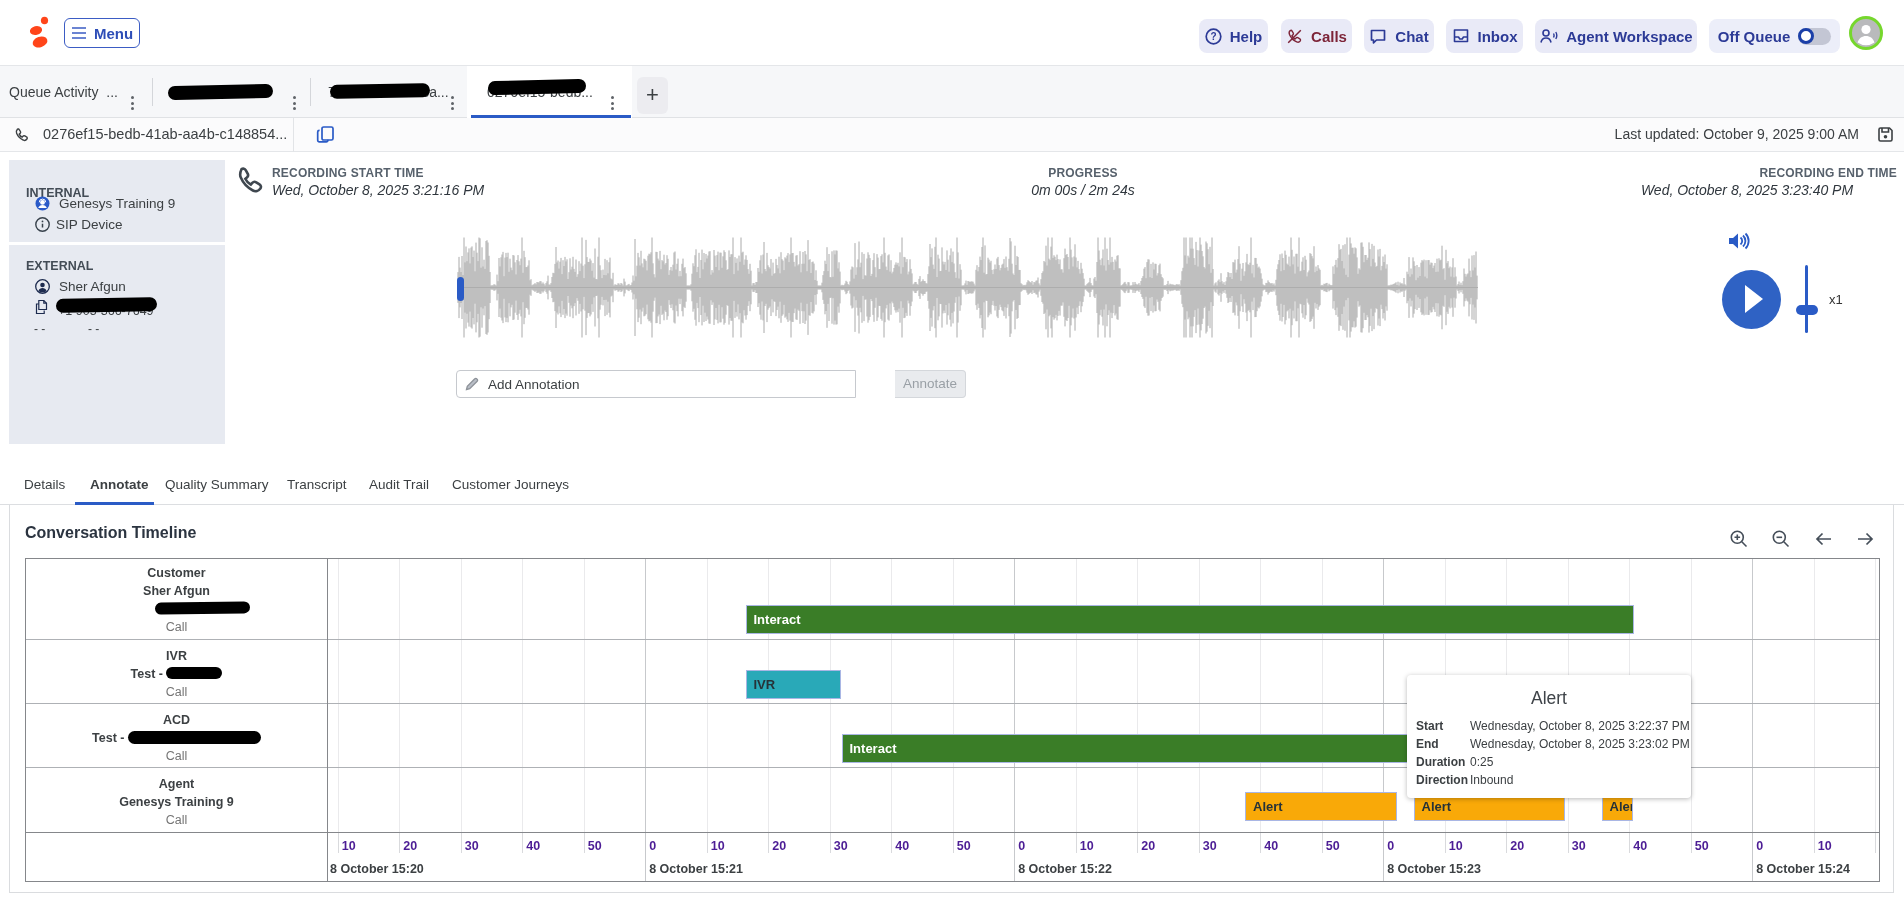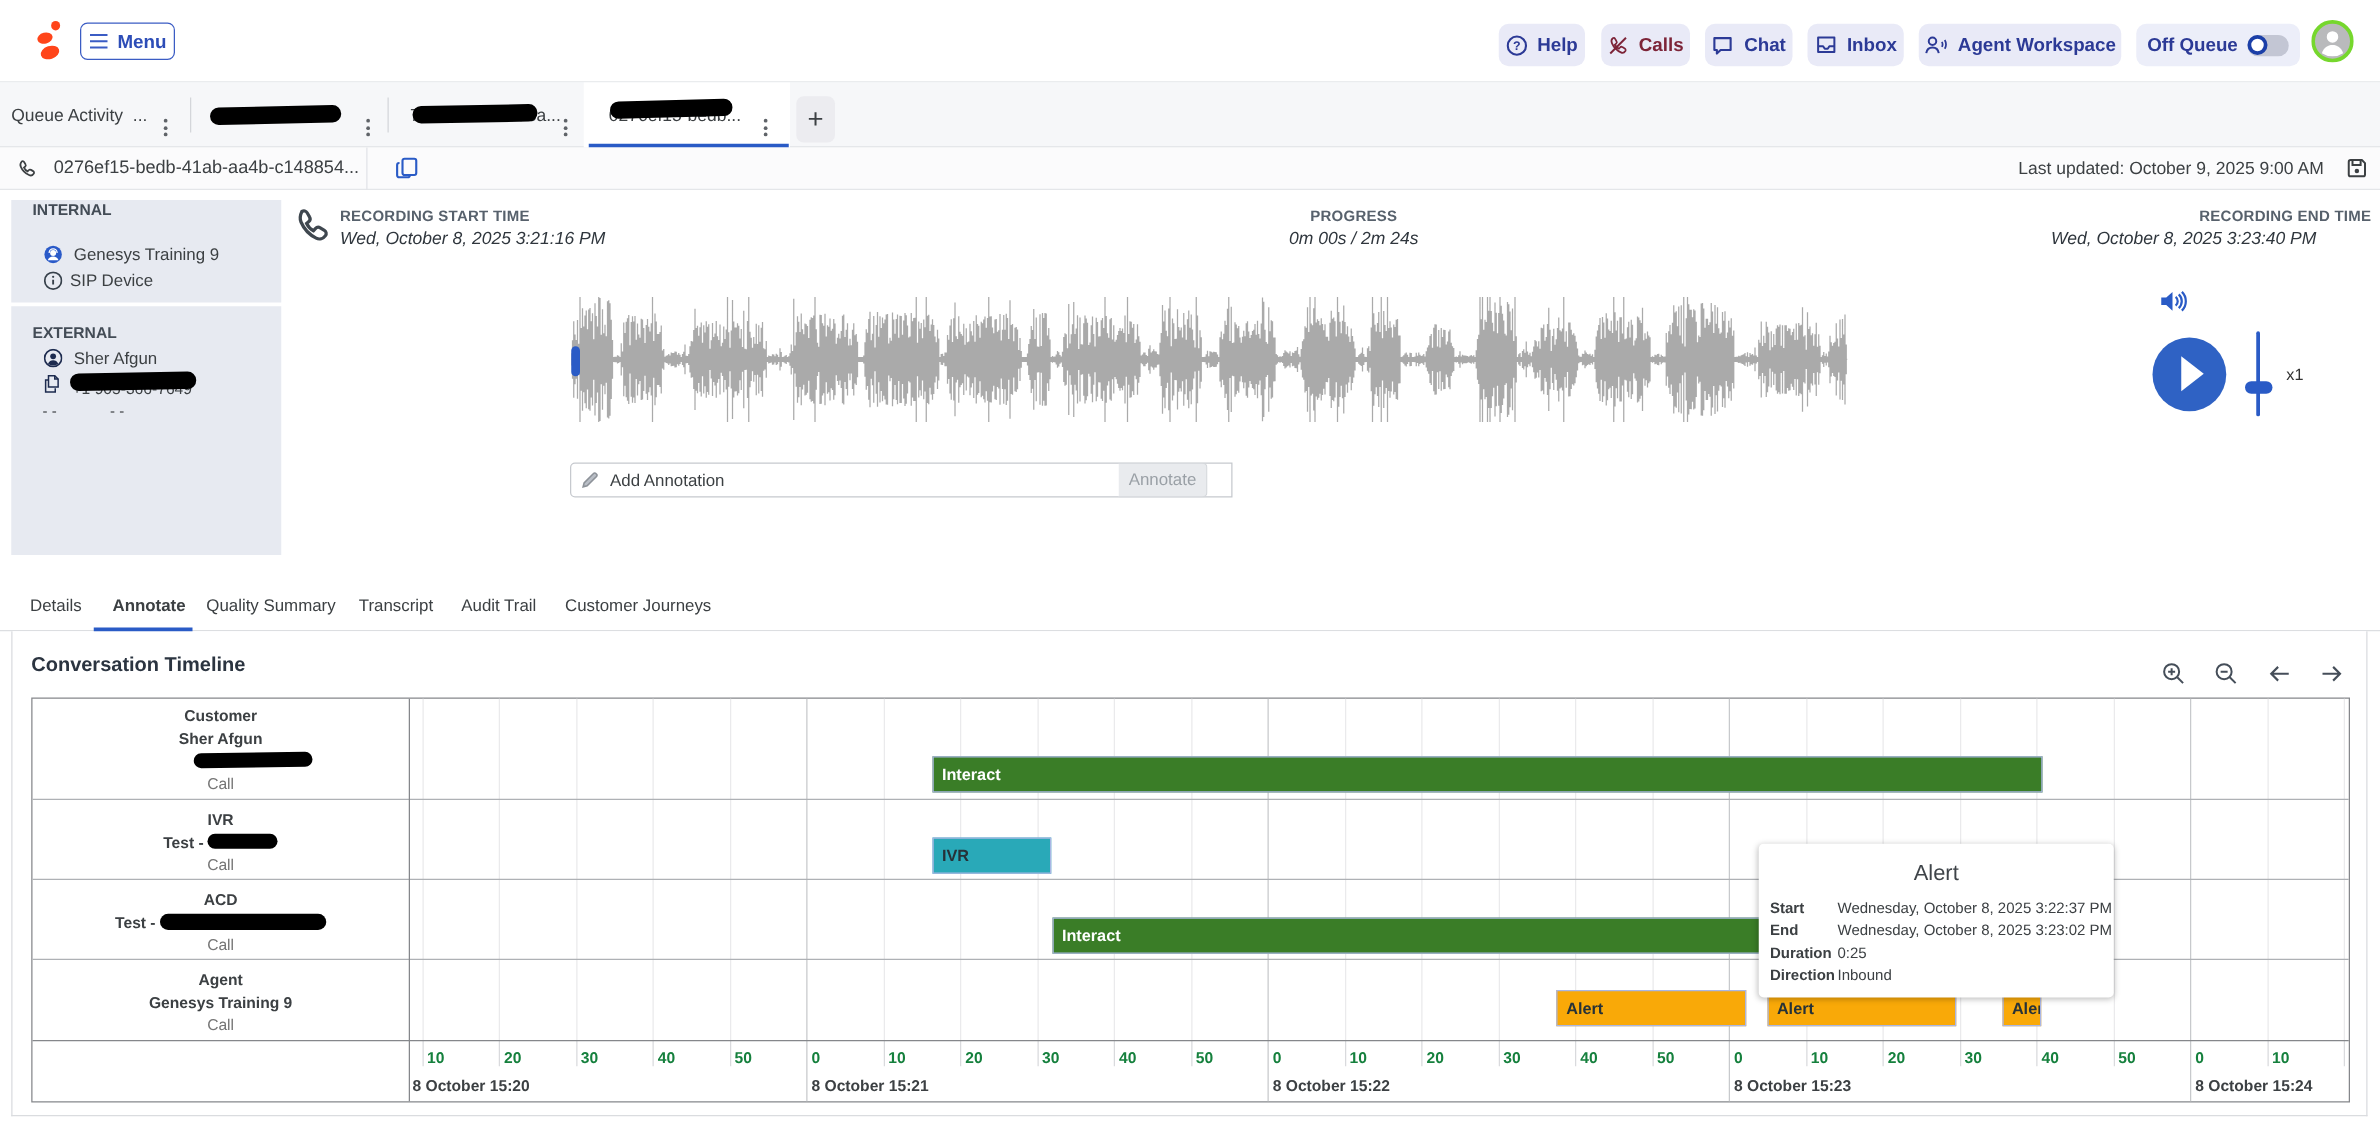--- a/index.html
+++ b/index.html
@@ -24,21 +24,21 @@
 .pb-h { font-size:12.5px; font-weight:bold; color:#434c56; }
 .pb-i { font-size:13.5px; color:#3c4043; }
 
 .rech { position:absolute; font-size:12px; font-weight:bold; color:#57616c; letter-spacing:.2px; }
 .recv { position:absolute; font-size:14px; color:#2f363d;font-style:italic; }
 
 .tab2 { position:absolute; top:0; height:50px; line-height:50px; font-size:13.5px; color:#3c4043; }
 
 #card { position:absolute; left:9px; top:505px; width:1885px; height:388px; border:1px solid #dadcdf; border-top:none; background:#fff; }
 #chart { position:absolute; left:25px; top:558px; width:1855px; height:324px; border:1px solid #85878b; }
-.tick { position:absolute; top:280px; font-size:12.5px; font-weight:bold; color:#15803d; }
+.tick { position:absolute; top:280px; font-size:12.5px; font-weight:bold; color:#4c1d95; }
 .dlab { position:absolute; top:303px; font-size:12.5px; font-weight:bold; color:#3c4043; }
 .rl { position:absolute; left:0; width:301px; text-align:center; font-size:12.5px; height:18px; line-height:18px; }
 .rl.b { font-weight:bold; color:#3c4043; }
 .rl.c { color:#757575; }
 .bar { position:absolute; height:29px; border:1px solid #a9b6e4; font-size:13px; font-weight:bold;
   line-height:27px; padding-left:7px; white-space:nowrap; }
 .bar.g { background:#3a7d27; color:#fff; }
 .bar.t { background:#29a9b8; color:#263238; }
 .bar.o { background:#f9a908; color:#263238; }
 
@@ -136,21 +136,21 @@
       </svg></div>
   <div class="abs" style="right:45px;top:8px;font-size:14px;color:#3c4043">Last updated: October 9, 2025 9:00 AM</div>
   <div class="abs" style="left:1877px;top:8px"><svg width="17" height="17" viewBox="0 0 17 17" style="">
         <path d="M2 3.5A1.5 1.5 0 0 1 3.5 2h9L15 4.5v9a1.5 1.5 0 0 1-1.5 1.5h-10A1.5 1.5 0 0 1 2 13.5z" stroke="#3c4043" stroke-width="1.6" fill="none" stroke-linejoin="round"></path>
         <path d="M5 2v4h6.5V2" stroke="#3c4043" stroke-width="1.6" fill="none"></path>
         <circle cx="8.5" cy="10.8" r="1.8" fill="#3c4043"></circle>
       </svg></div>
 </div>
 
 <div class="panelbox" style="top:160px;height:82px">
-  <div class="pb-h" style="position:absolute;left:17px;top:1px">INTERNAL</div>
+  <div class="pb-h" style="position:absolute;left:17px;top:26px">INTERNAL</div>
   <div class="abs" style="left:26px;top:36px"><svg width="15" height="15" viewBox="0 0 15 15" style="">
         <circle cx="7.5" cy="7.5" r="7" fill="#2a5ac8"></circle>
         <circle cx="7.5" cy="6.4" r="2.4" fill="#fff"></circle>
         <path d="M3.2 12.1c.7-2 2.3-3 4.3-3s3.6 1 4.3 3" fill="#fff"></path>
         <path d="M4.3 6.3a3.2 3.2 0 0 1 6.4 0" stroke="#fff" stroke-width="1" fill="none"></path>
       </svg></div>
   <div class="pb-i" style="position:absolute;left:50px;top:36px">Genesys Training 9</div>
   <div class="abs" style="left:26px;top:57px"><svg width="15" height="15" viewBox="0 0 15 15" style="">
         <circle cx="7.5" cy="7.5" r="6.7" stroke="#37414b" stroke-width="1.4" fill="none"></circle>
         <path d="M7.5 6.7v3.8" stroke="#37414b" stroke-width="1.5"></path>
@@ -196,21 +196,21 @@
 <div class="abs" style="left:1727px;top:230px"><svg width="23" height="22" viewBox="0 0 23 22" style="">
       <path d="M2 8h4l5-4.5v15L6 14H2z" fill="#2a5bc6"></path>
       <path d="M13.5 7.5a4.5 4.5 0 0 1 0 7M16 5.5a7.5 7.5 0 0 1 0 11M18.5 3.5a10.5 10.5 0 0 1 0 15" stroke="#2a5bc6" stroke-width="1.8" fill="none"></path>
     </svg></div>
 <div class="abs" style="left:1722px;top:270px;width:59px;height:59px;border-radius:50%;background:#2f62c4"></div>
 <div class="abs" style="left:1745px;top:285px;width:0;height:0;border-left:18px solid #fff;border-top:14.5px solid transparent;border-bottom:14.5px solid transparent"></div>
 <div class="abs" style="left:1805px;top:265px;width:3px;height:68px;background:#2a5bc6;border-radius:2px"></div>
 <div class="abs" style="left:1796px;top:305px;width:22px;height:10px;background:#2a5bc6;border-radius:5px"></div>
 <div class="abs" style="left:1829px;top:292px;font-size:13px;color:#333">x1</div>
 
-<div class="abs" style="left:456px;top:370px;width:530px;height:28px;border:1px solid #c6c9ce;border-radius:4px 0 0 4px;background:#fff;display:flex;align-items:center;padding-left:8px;gap:9px;font-size:13.5px;color:#3c4043"><svg width="14" height="14" viewBox="0 0 14 14" style="">
+<div class="abs" style="left:456px;top:370px;width:400px;height:28px;border:1px solid #c6c9ce;border-radius:4px 0 0 4px;background:#fff;display:flex;align-items:center;padding-left:8px;gap:9px;font-size:13.5px;color:#3c4043"><svg width="14" height="14" viewBox="0 0 14 14" style="">
       <path d="M1.5 12.5l.8-3.2 7.5-7.5a1.3 1.3 0 0 1 1.9 0l.5.5a1.3 1.3 0 0 1 0 1.9l-7.5 7.5z" stroke="#8d9299" stroke-width="1.3" fill="#b9bec6"></path>
     </svg>Add Annotation</div>
 <div class="abs" style="left:895px;top:370px;width:71px;height:28px;background:#e9ebee;border:1px solid #d4d7db;border-left:none;border-radius:0 4px 4px 0;text-align:center;line-height:26px;font-size:13.5px;color:#9aa0a6">Annotate</div>
 
 <div class="tab2" style="left:24px;top:460px">Details</div>
 <div class="tab2" style="left:90px;top:460px;font-weight:bold">Annotate</div>
 <div class="tab2" style="left:165px;top:460px">Quality Summary</div>
 <div class="tab2" style="left:287px;top:460px">Transcript</div>
 <div class="tab2" style="left:369px;top:460px">Audit Trail</div>
 <div class="tab2" style="left:452px;top:460px">Customer Journeys</div>

